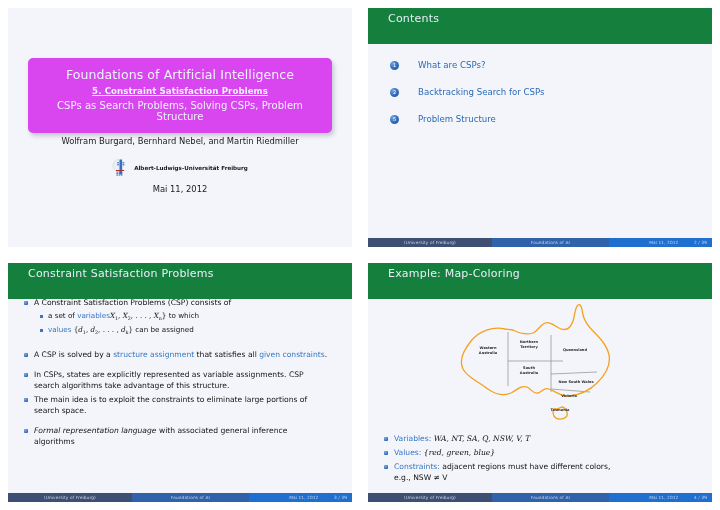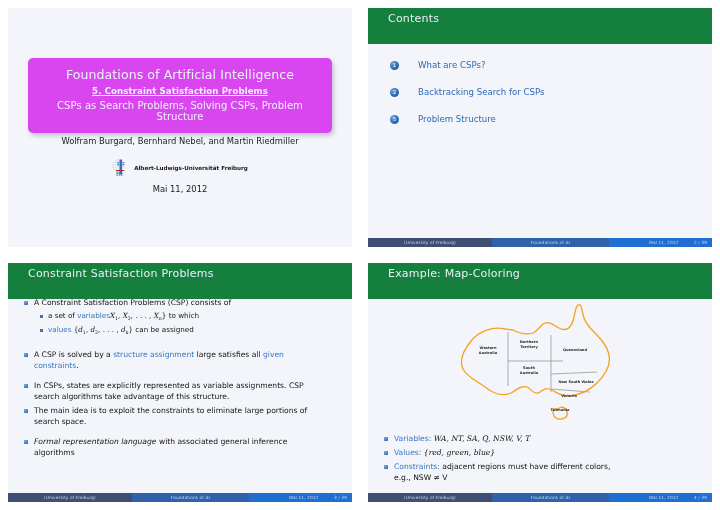--- a/index.html
+++ b/index.html
@@ -211,21 +211,21 @@
           <div class="b2">
             <span class="mk"></span>
             <span class="tx"><span class="blue">values</span><span class="mthn"> {<span class="mth">d</span><sub>1</sub>, <span class="mth">d</span><sub>2</sub>, . . . , <span class="mth">d</span><sub>k</sub>}</span><span> can be assigned</span></span>
           </div>
         </div>
 
         <div class="gap"></div>
 
         <div class="b1">
           <span class="mk"></span>
-          <span class="tx"><span>A CSP is solved by a </span><span class="blue">structure assignment</span><span> large satisfies all </span><span class="blue">given constraints</span><span>.</span></span>
+          <span class="tx"><span>A CSP is solved by a </span><span class="blue">structure assignment</span><span> that satisfies all </span><span class="blue">given constraints</span><span>.</span></span>
         </div>
 
         <div class="gap"></div>
 
         <div class="b1">
           <span class="mk"></span>
           <span class="tx">In CSPs, states are explicitly represented as variable assignments. CSP search algorithms take advantage of this structure.</span>
         </div>
 
         <div class="b1">

